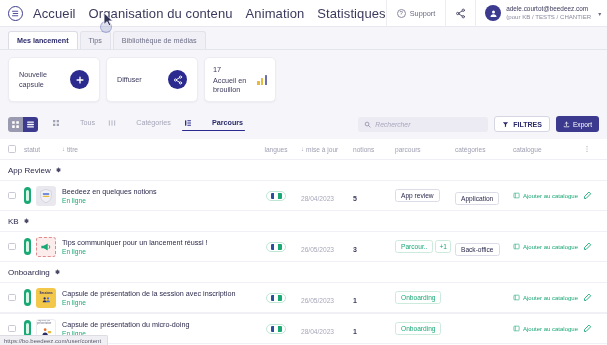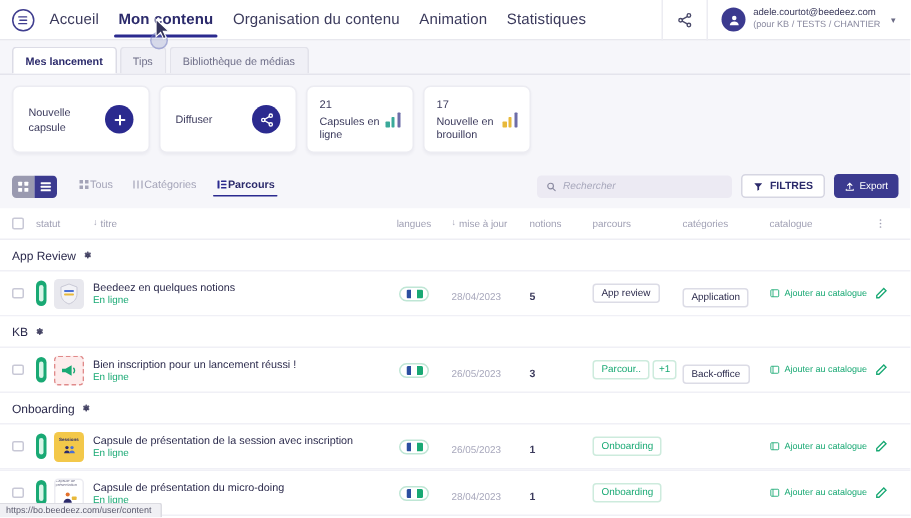--- a/index.html
+++ b/index.html
@@ -22,21 +22,21 @@
   }
   .logo {
     width: 15px; height: 15px; border-radius: 50%;
     background: #ffffff; border: 1.4px solid #3f3d8f;
     display: flex; align-items: center; justify-content: center;
     margin-right: 10px; flex: none;
   }
   .logo svg { width: 9px; height: 9px; display: block; }
   .navitems { display: flex; align-items: center; gap: 13px; }
   .navlink {
-    font-size: 10px; color: #3b3a5c; letter-spacing: .1px;
+    font-size: 13px; color: #3b3a5c; letter-spacing: .1px;
     white-space: nowrap; padding: 6px 0; position: relative; cursor: pointer;
   }
   .navlink.active { color: #2b2a6b; font-weight: bold; }
   .navlink.active::after {
     content: ""; position: absolute; left: -3px; right: -3px; bottom: 0px;
     height: 1.6px; background: #2b2a8f; border-radius: 2px;
   }
   .nav-right { margin-left: auto; display: flex; align-items: center; gap: 0; }
   .support {
     display: flex; align-items: center; gap: 4px;
@@ -126,21 +126,21 @@
   }
   .viewtoggle { display: flex; border-radius: 3px; overflow: hidden; flex: none; }
   .vt {
     width: 15px; height: 15px; display: flex; align-items: center; justify-content: center;
     cursor: pointer;
   }
   .vt.grid { background: #9a9ab0; }
   .vt.list { background: #3b3a8f; }
   .filters-mid { display: flex; align-items: center; gap: 13px; margin-left: 14px; }
   .fitem {
-    display: flex; align-items: center; gap: 0; font-size: 7.2px;
+    display: flex; align-items: center; gap: 20px; font-size: 7.2px;
     color: #a4a4b8; padding-bottom: 3px; position: relative; cursor: pointer;
     white-space: nowrap;
   }
   .fitem.active { color: #2b2a6b; font-weight: bold; }
   .fitem.active::after {
     content: ""; position: absolute; left: -2px; right: -2px; bottom: -1px;
     height: 1.4px; background: #2b2a8f; border-radius: 2px;
   }
   .fitem svg { width: 8px; height: 8px; flex: none; }
 
@@ -261,26 +261,29 @@
 <body>
 
 <div class="topnav">
   <div class="logo">
     <svg viewBox="0 0 24 24" fill="none" stroke="#3f3d8f" stroke-width="2.4">
       <path d="M4 6h14M6 12h12M4 18h14" stroke-linecap="round"></path>
     </svg>
   </div>
   <div class="navitems">
     <div class="navlink"><span>Accueil</span></div>
-    <div class="navlink active"><span>Mon contenu</span></div>
     <div class="navlink"><span>Organisation du contenu</span></div>
     <div class="navlink"><span>Animation</span></div>
     <div class="navlink"><span>Statistiques</span></div>
   </div>
   <div class="nav-right">
+    <div class="support">
+      <span class="icon-circle-q">?</span>
+      <span>Support</span>
+    </div>
     <div class="share-btn">
       <svg viewBox="0 0 24 24" fill="none" stroke="#4a4a6a" stroke-width="2" stroke-linecap="round">
         <circle cx="18" cy="5" r="2.6"></circle>
           <circle cx="18" cy="19" r="2.6"></circle>
           <circle cx="6" cy="12" r="2.6"></circle>
         <path d="M8.4 10.8 15.6 6.6M8.4 13.2l7.2 4.2"></path>
       </svg>
     </div>
     <div class="account">
       <div class="avatar">
@@ -325,36 +328,25 @@
       <span class="round-btn">
         <svg viewBox="0 0 24 24" fill="none" stroke="#ffffff" stroke-width="2.2" stroke-linecap="round">
           <circle cx="18" cy="5" r="2.6"></circle>
             <circle cx="18" cy="19" r="2.6"></circle>
             <circle cx="6" cy="12" r="2.6"></circle>
           <path d="M8.4 10.8 15.6 6.6M8.4 13.2l7.2 4.2"></path>
         </svg>
       </span>
     </div>
 
-    <div class="card stat">
-      <div>
-        <div class="stat-num">21</div>
-        <div class="stat-txt">Capsules en ligne</div>
-      </div>
-      <span class="bars">
-        <i style="height:4px;background:#3aa99a"></i>
-          <i style="height:7px;background:#3aa99a"></i>
-          <i style="height:10px;background:#6d6da8"></i>
-      </span>
-    </div>
 
     <div class="card stat">
       <div>
         <div class="stat-num">17</div>
-        <div class="stat-txt">Nouvelle en brouillon</div>
+        <div class="stat-txt">Accueil en brouillon</div>
       </div>
       <span class="bars">
         <i style="height:4px;background:#e8b93a"></i>
           <i style="height:7px;background:#e8b93a"></i>
           <i style="height:10px;background:#6d6da8"></i>
       </span>
     </div>
 
   </div>
 
@@ -540,21 +532,21 @@
       <div class="c-statut statut-wrap">
         <span class="statuspill"></span>
         <span class="thumb" style="background:#fdecec;border:1px dashed #e08a8a">
           <svg viewBox="0 0 24 24" width="14" height="14">
               <path d="M4 10h4l7-4v12l-7-4H4z" fill="#19a974"></path>
               <path d="M17 9a4 4 0 010 6" stroke="#19a974" stroke-width="1.6" fill="none"></path>
             </svg>
         </span>
       </div>
       <div class="c-titre">
-        <div class="title-txt">Bien inscription pour un lancement réussi !</div>
+        <div class="title-txt">Tips communiquer pour un lancement réussi !</div>
         <div class="title-sub">En ligne</div>
       </div>
       <div class="c-lang">
         <span class="langbadge">
           <span class="flag">
               <i style="background:#2b4fa0"></i>
               <i style="background:#ffffff"></i>
               <i style="background:#19a974"></i>
             </span>
         </span>

